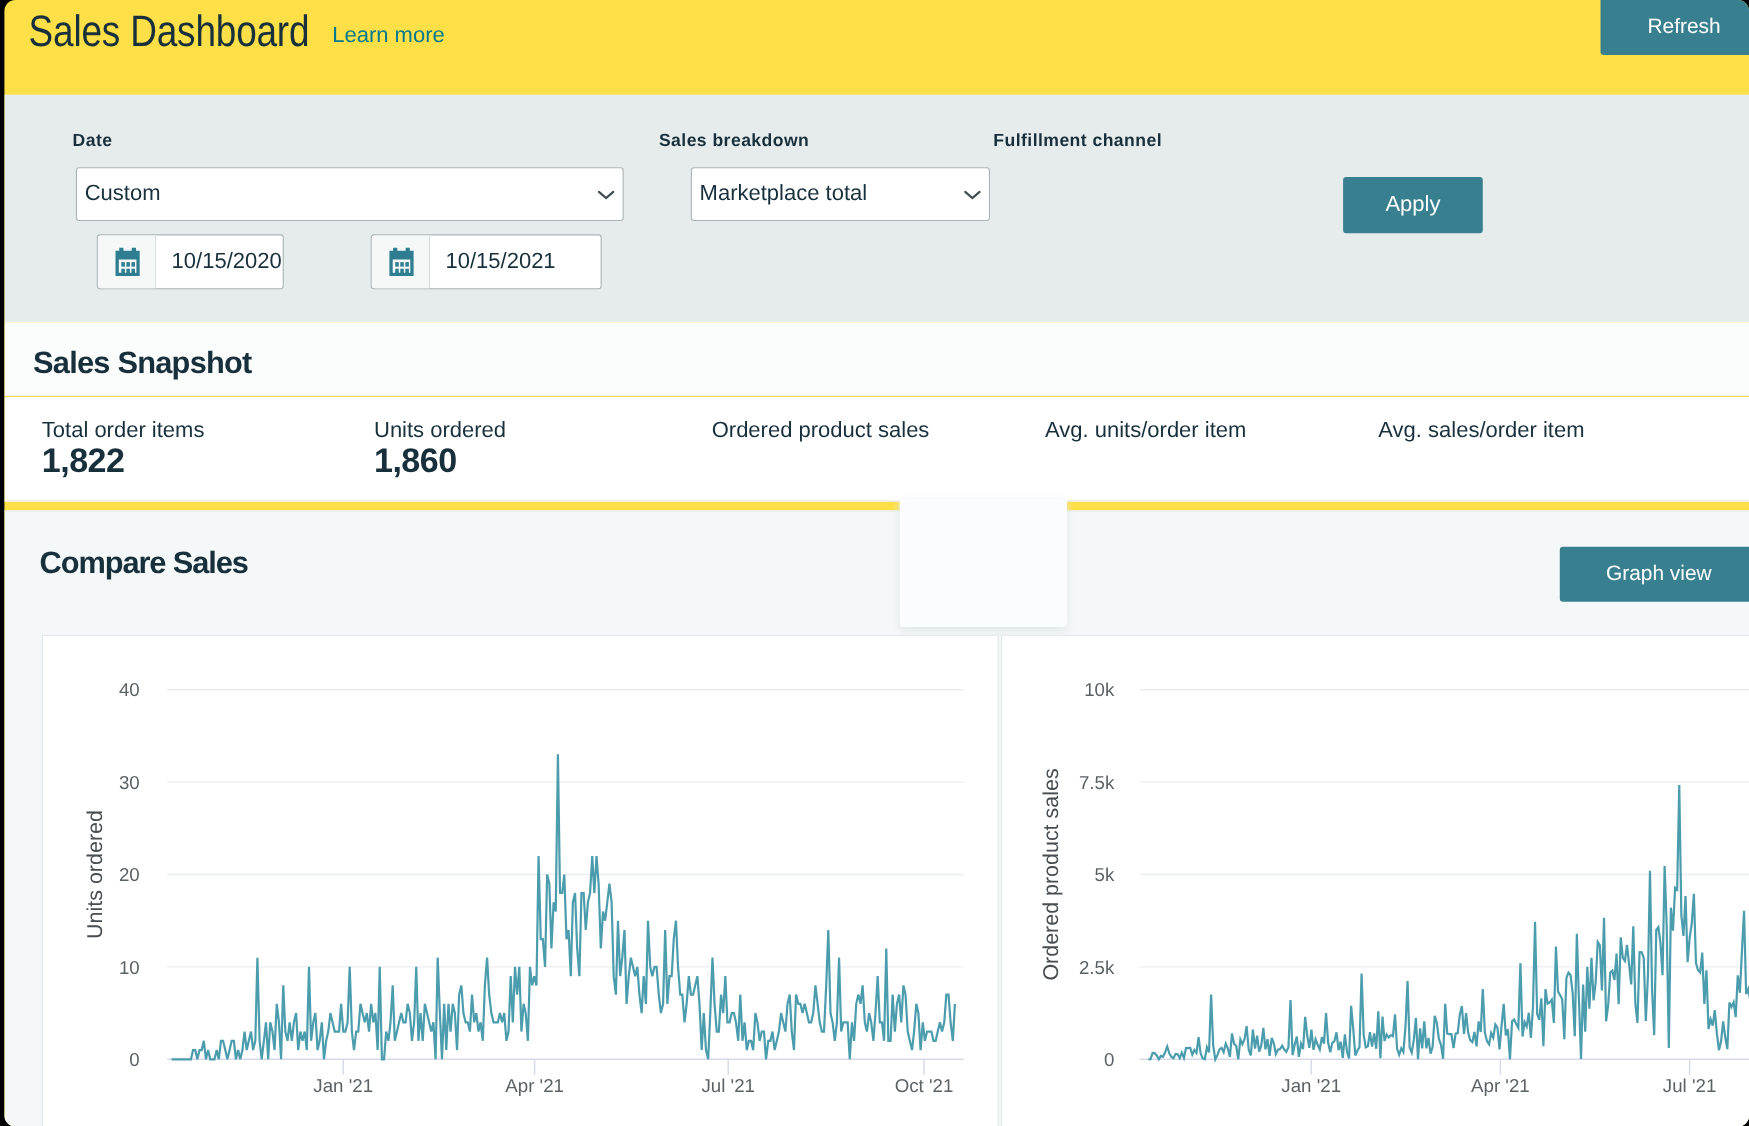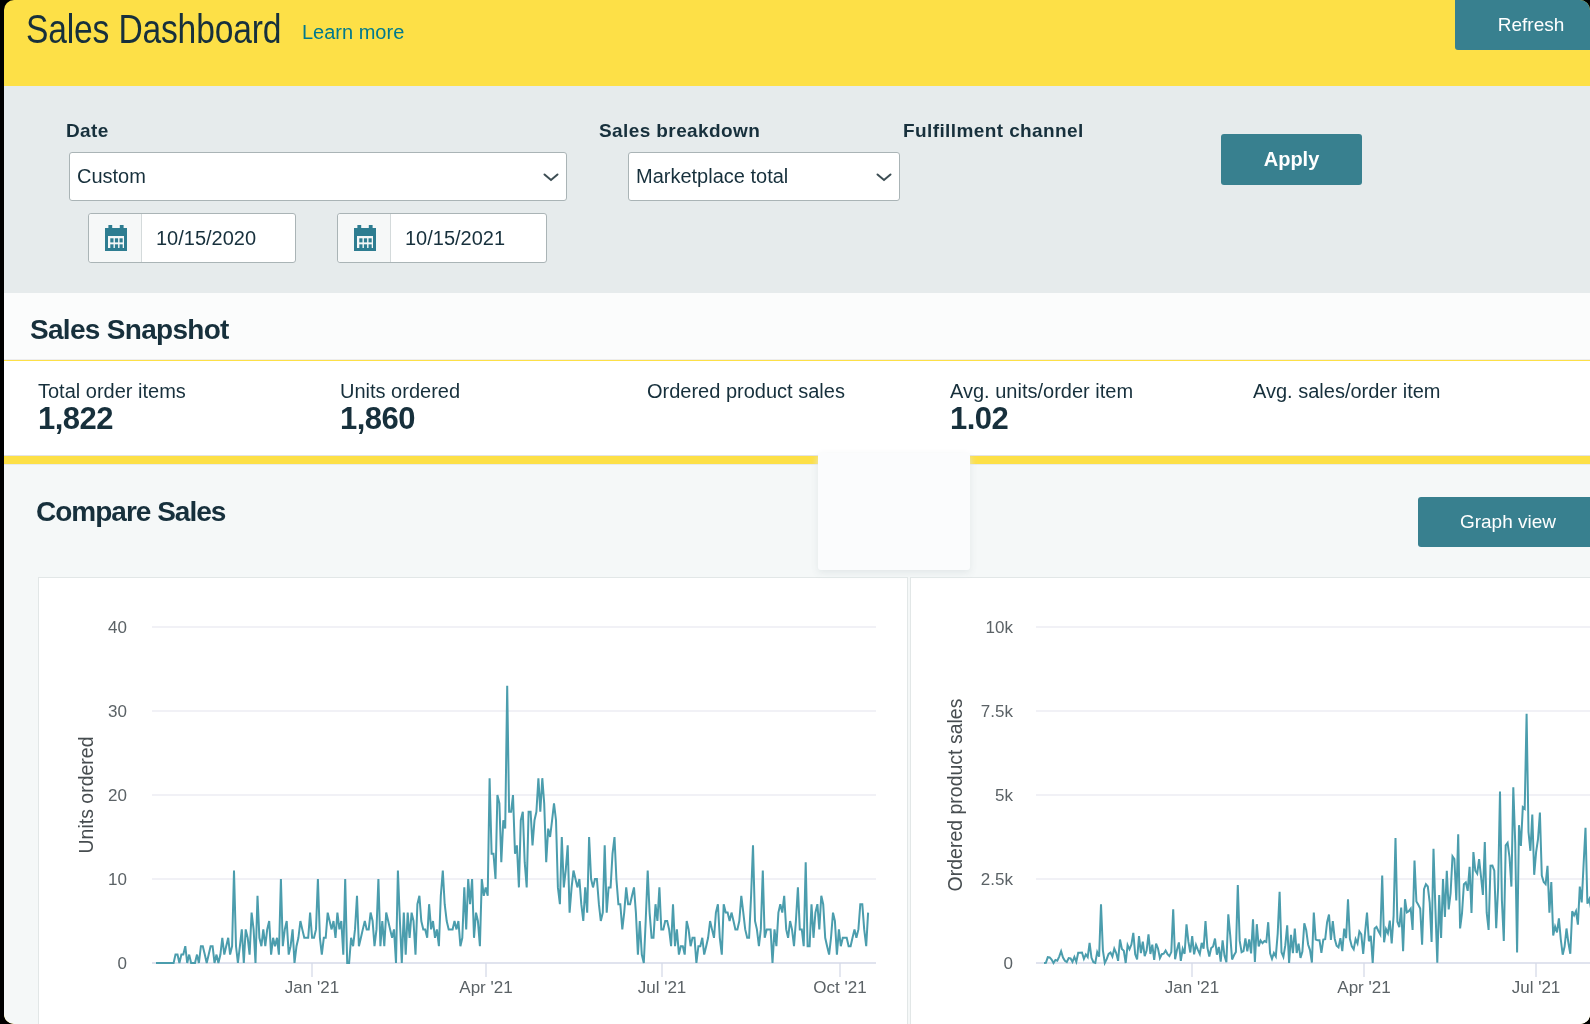--- a/index.html
+++ b/index.html
@@ -9,31 +9,31 @@
 
 
 #title { position:absolute; left:22px; top:7px; font-size:40px; color:#17303c;
   transform:scaleX(0.84); transform-origin:0 0; letter-spacing:-0.2px; }
 #learn { position:absolute; left:298px; top:21px; font-size:20px; color:#00798e; }
 .btn { background:#38808f; color:#fff; text-align:center; border-radius:3px; }
 #refresh { position:absolute; left:1451px; top:-8px; width:152px; height:58px;
   font-size:19px; line-height:66px; }
 
 #filters { position:absolute; left:0; top:86px; width:1586px; height:207px; background:#e6ebec; }
-.flabel { position:absolute; top:34px; font-size:19px; font-weight:bold; color:#17303c; letter-spacing:0.4px; }
+.flabel { position:absolute; top:34px; font-size:16px; font-weight:bold; color:#17303c; letter-spacing:0.4px; }
 .dd { position:absolute; top:66px; height:49px; background:#fff; border:1px solid #aab4b6;
   border-radius:3px; font-size:20px; color:#17303c; line-height:47px; padding-left:7px; letter-spacing:0; }
 .chev { position:absolute; top:20px; width:16px; height:9px; }
 .dateb { position:absolute; top:127px; height:50px; background:#fff; border:1px solid #aab4b6;
   border-radius:3px; }
 .dcal { position:absolute; left:0; top:0; width:53px; height:48px; background:#f6f8f8;
   border-right:1px solid #d4dadb; border-radius:3px 0 0 3px; }
 .dtext { position:absolute; left:67px; top:0; font-size:20px; color:#17303c; line-height:48px; }
-#apply { position:absolute; left:1217px; top:48px; width:141px; height:51px;
-  font-size:20px; line-height:51px;font-weight:bold; }
+#apply { position:absolute; left:1217px; top:75px; width:127px; height:51px;
+  font-size:20px; line-height:51px; }
 
 #snaphead { position:absolute; left:0; top:293px; width:1586px; height:67px; background:#fbfcfc;
   border-bottom:1px solid #ededed; }
 #snaphead span { position:absolute; left:26px; top:21px; font-size:28px; font-weight:bold; color:#17303c; letter-spacing:-0.7px; }
 #stats { position:absolute; left:0; top:361px; width:1586px; height:95px; background:#fff;
   border-bottom:1px solid #e4e4e4; }
 .stat { position:absolute; top:20px; }
 .slabel { font-size:20px; color:#17303c; line-height:21px; }
 .sval { font-size:31px; font-weight:bold; color:#17303c; margin-top:-1px; letter-spacing:-0.5px; }
 
@@ -63,21 +63,21 @@
       <svg class="chev" style="left:473px;" viewBox="0 0 16 9">
           <path d="M1.5 1.5 L8 7 L14.5 1.5" fill="none" stroke="#3c4d53" stroke-width="2" stroke-linecap="round"></path>
         </svg>
     </div>
     <div class="dd" style="left:624px; width:272px;">Marketplace total
       <svg class="chev" style="left:247px;" viewBox="0 0 16 9">
           <path d="M1.5 1.5 L8 7 L14.5 1.5" fill="none" stroke="#3c4d53" stroke-width="2" stroke-linecap="round"></path>
         </svg>
     </div>
     <div id="apply" class="btn">Apply</div>
-    <div class="dateb" style="left:84px; width:208px;">
+    <div class="dateb" style="left:84px; width:170px;">
       <div class="dcal">
           <svg style="position:absolute;left:15px;top:11px;" width="24" height="26" viewBox="0 0 24 26">
 <rect x="4.4" y="0" width="3.8" height="6" fill="#2e7d91"></rect>
 <rect x="15.8" y="0" width="3.8" height="6" fill="#2e7d91"></rect>
 <path fill-rule="evenodd" fill="#2e7d91" d="M1,3 h22 v23 h-22 z M4,11 h16 v12 h-16 z"></path>
 <rect x="6.3" y="13.3" width="3.2" height="4.1" fill="#2e7d91"></rect>
 <rect x="10.9" y="13.3" width="3.2" height="4.1" fill="#2e7d91"></rect>
 <rect x="15.5" y="13.3" width="3.2" height="4.1" fill="#2e7d91"></rect>
 <rect x="6.3" y="19.3" width="3.2" height="4.1" fill="#2e7d91"></rect>
 <rect x="10.9" y="19.3" width="3.2" height="4.1" fill="#2e7d91"></rect>
@@ -114,21 +114,20 @@
       </div>
     <div class="stat" style="left:336px;">
         <div class="slabel">Units ordered</div>
         <div class="sval">1,860</div>
       </div>
     <div class="stat" style="left:643px;">
         <div class="slabel">Ordered product sales</div>
       </div>
     <div class="stat" style="left:946px;">
         <div class="slabel">Avg. units/order item</div>
-        <div class="sval">1.02</div>
       </div>
     <div class="stat" style="left:1249px;">
         <div class="slabel">Avg. sales/order item</div>
       </div>
   </div>
 
   <div id="compare">
     <div id="comptitle">Compare Sales</div>
     <div id="graphview" class="btn">Graph view</div>
     <div id="panelL" class="panel"></div>

